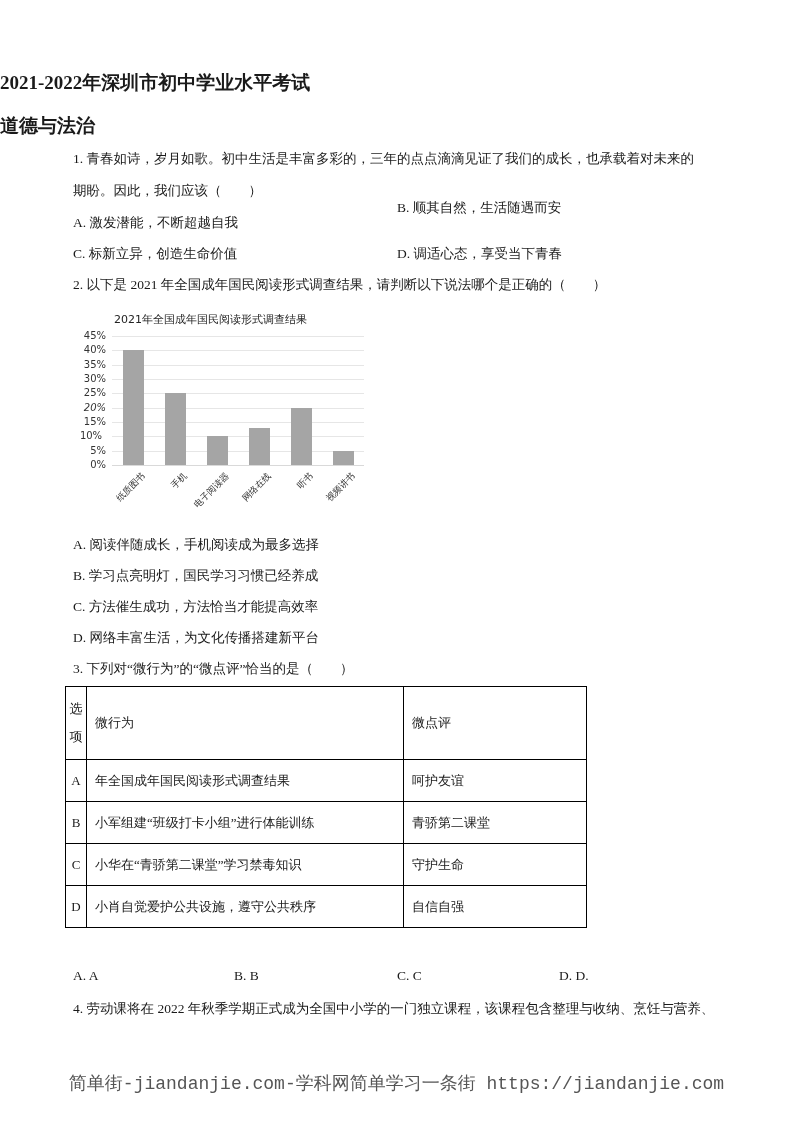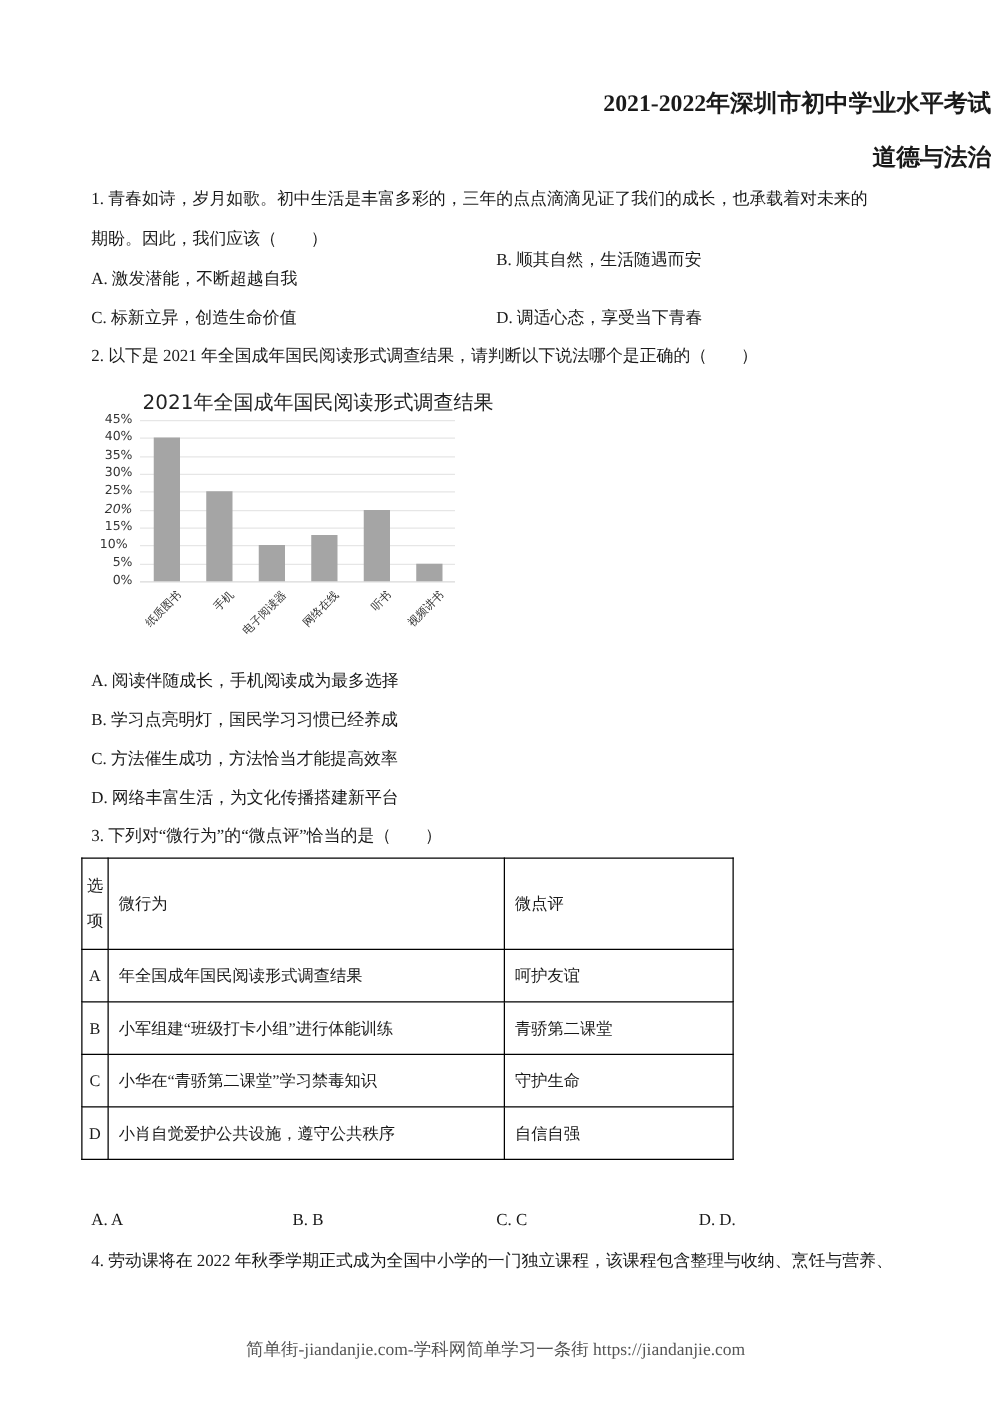--- a/index.html
+++ b/index.html
@@ -1,39 +1,39 @@
 <!DOCTYPE html>
 <html><head>
   <meta charset="utf-8">
   <style>
     html, body { margin: 0; padding: 0; background: #ffffff; }
     body { width: 793px; height: 1122px; position: relative; overflow: hidden;
       font-family: "Liberation Serif", "DejaVu Serif", serif; color: #1a1a1a; }
-    .title { position: absolute; left: 0; width: 793px; text-align: right; font-weight: bold; font-size: 19px; }
+    .title { position: absolute; left: 0; width: 793px; text-align: left; font-weight: bold; font-size: 19px; }
     .t1 { top: 70px; }
     .t2 { top: 113px; }
     .line { position: absolute; left: 73px; font-size: 13.5px; white-space: nowrap; }
     .opt-r { position: absolute; left: 397px; font-size: 13.5px; white-space: nowrap; }
     .chart { position: absolute; left: 76px; top: 308px; width: 300px; height: 215px; }
-    .chart-title { position: absolute; left: 38px; top: 4px; font-family: "DejaVu Sans", sans-serif; font-size: 16px; color: #222; white-space: nowrap; }
+    .chart-title { position: absolute; left: 38px; top: 4px; font-family: "DejaVu Sans", sans-serif; font-size: 11px; color: #222; white-space: nowrap; }
     .plot { position: absolute; left: 36px; top: 28px; width: 252px; height: 129px; border-bottom: 1px solid #d9d9d9; }
     .grid { position: absolute; left: 0; width: 252px; height: 0; border-top: 1px solid #e6e6e6; }
     .ytick { position: absolute; left: -36px; width: 30px; text-align: right; font-family: "DejaVu Sans", sans-serif; font-size: 10px; color: #333; }
     .bar { position: absolute; bottom: 0; width: 21px; background: #a5a5a5; }
     .xtick { position: absolute; top: 162px; font-family: "DejaVu Sans", sans-serif; font-size: 9px; color: #333; transform-origin: right top; transform: rotate(-45deg); white-space: nowrap; text-align: right; }
     table.q3 { position: absolute; left: 65px; top: 686px; border-collapse: collapse; font-size: 13px; }
     table.q3 td { border: 1px solid #000; padding: 0 8px; vertical-align: middle; }
     .c1 { width: 20px; text-align: center; padding: 0 !important; }
     .c2 { width: 300px; }
     .c3 { width: 166px; }
     .hdr td { height: 72px; }
     .row td { height: 41px; }
     .vert { display: block; line-height: 28px; text-align: center; }
     .ans { position: absolute; top: 968px; font-size: 13.5px; }
-    .footer { position: absolute; left: 0; width: 793px; top: 1071px; text-align: center; font-family: Liberation Serif, serif; font-size: 14px; color: #555; }
+    .footer { position: absolute; left: 0; width: 793px; top: 1071px; text-align: center; font-family: Liberation Mono, monospace; font-size: 18px; color: #555; }
   </style>
 </head>
 <body>
 
 <div class="title t1">2021-2022年深圳市初中学业水平考试</div>
 <div class="title t2">道德与法治</div>
 
 <div class="line" style="top:150px">1. 青春如诗，岁月如歌。初中生活是丰富多彩的，三年的点点滴滴见证了我们的成长，也承载着对未来的</div>
 <div class="line" style="top:182px">期盼。因此，我们应该（　　）</div>
 <div class="line" style="top:214px">A. 激发潜能，不断超越自我</div>

